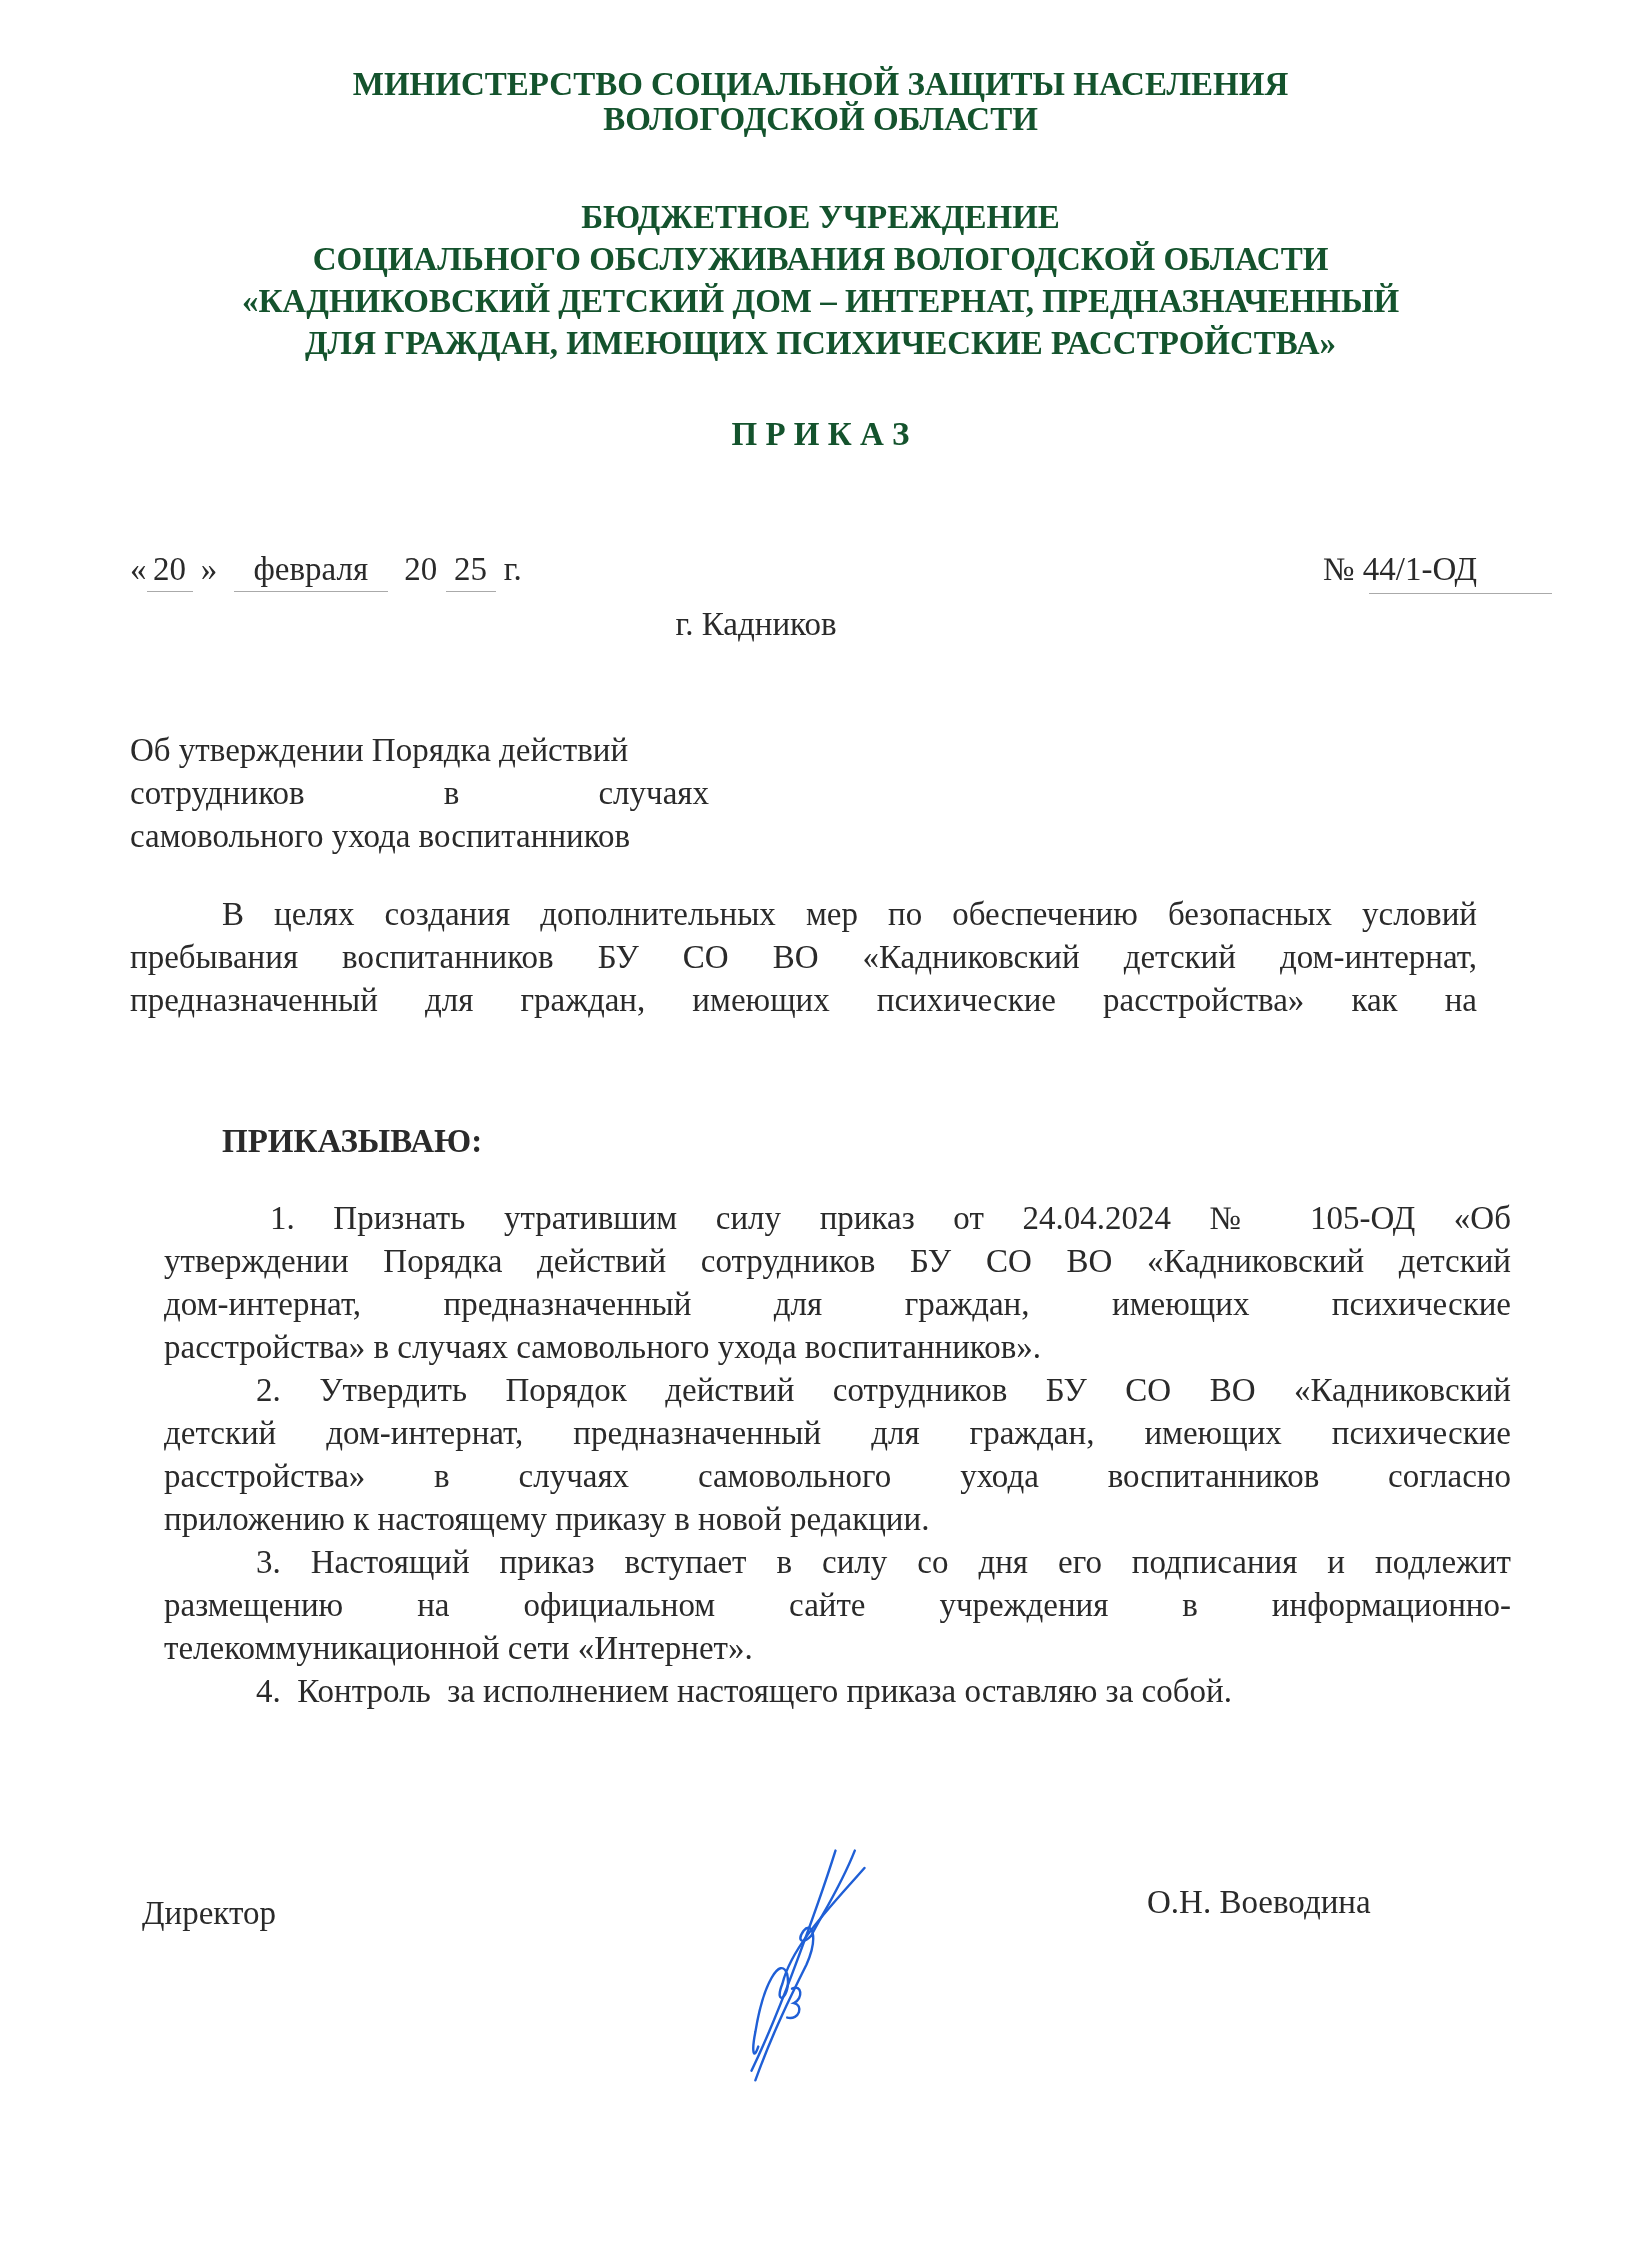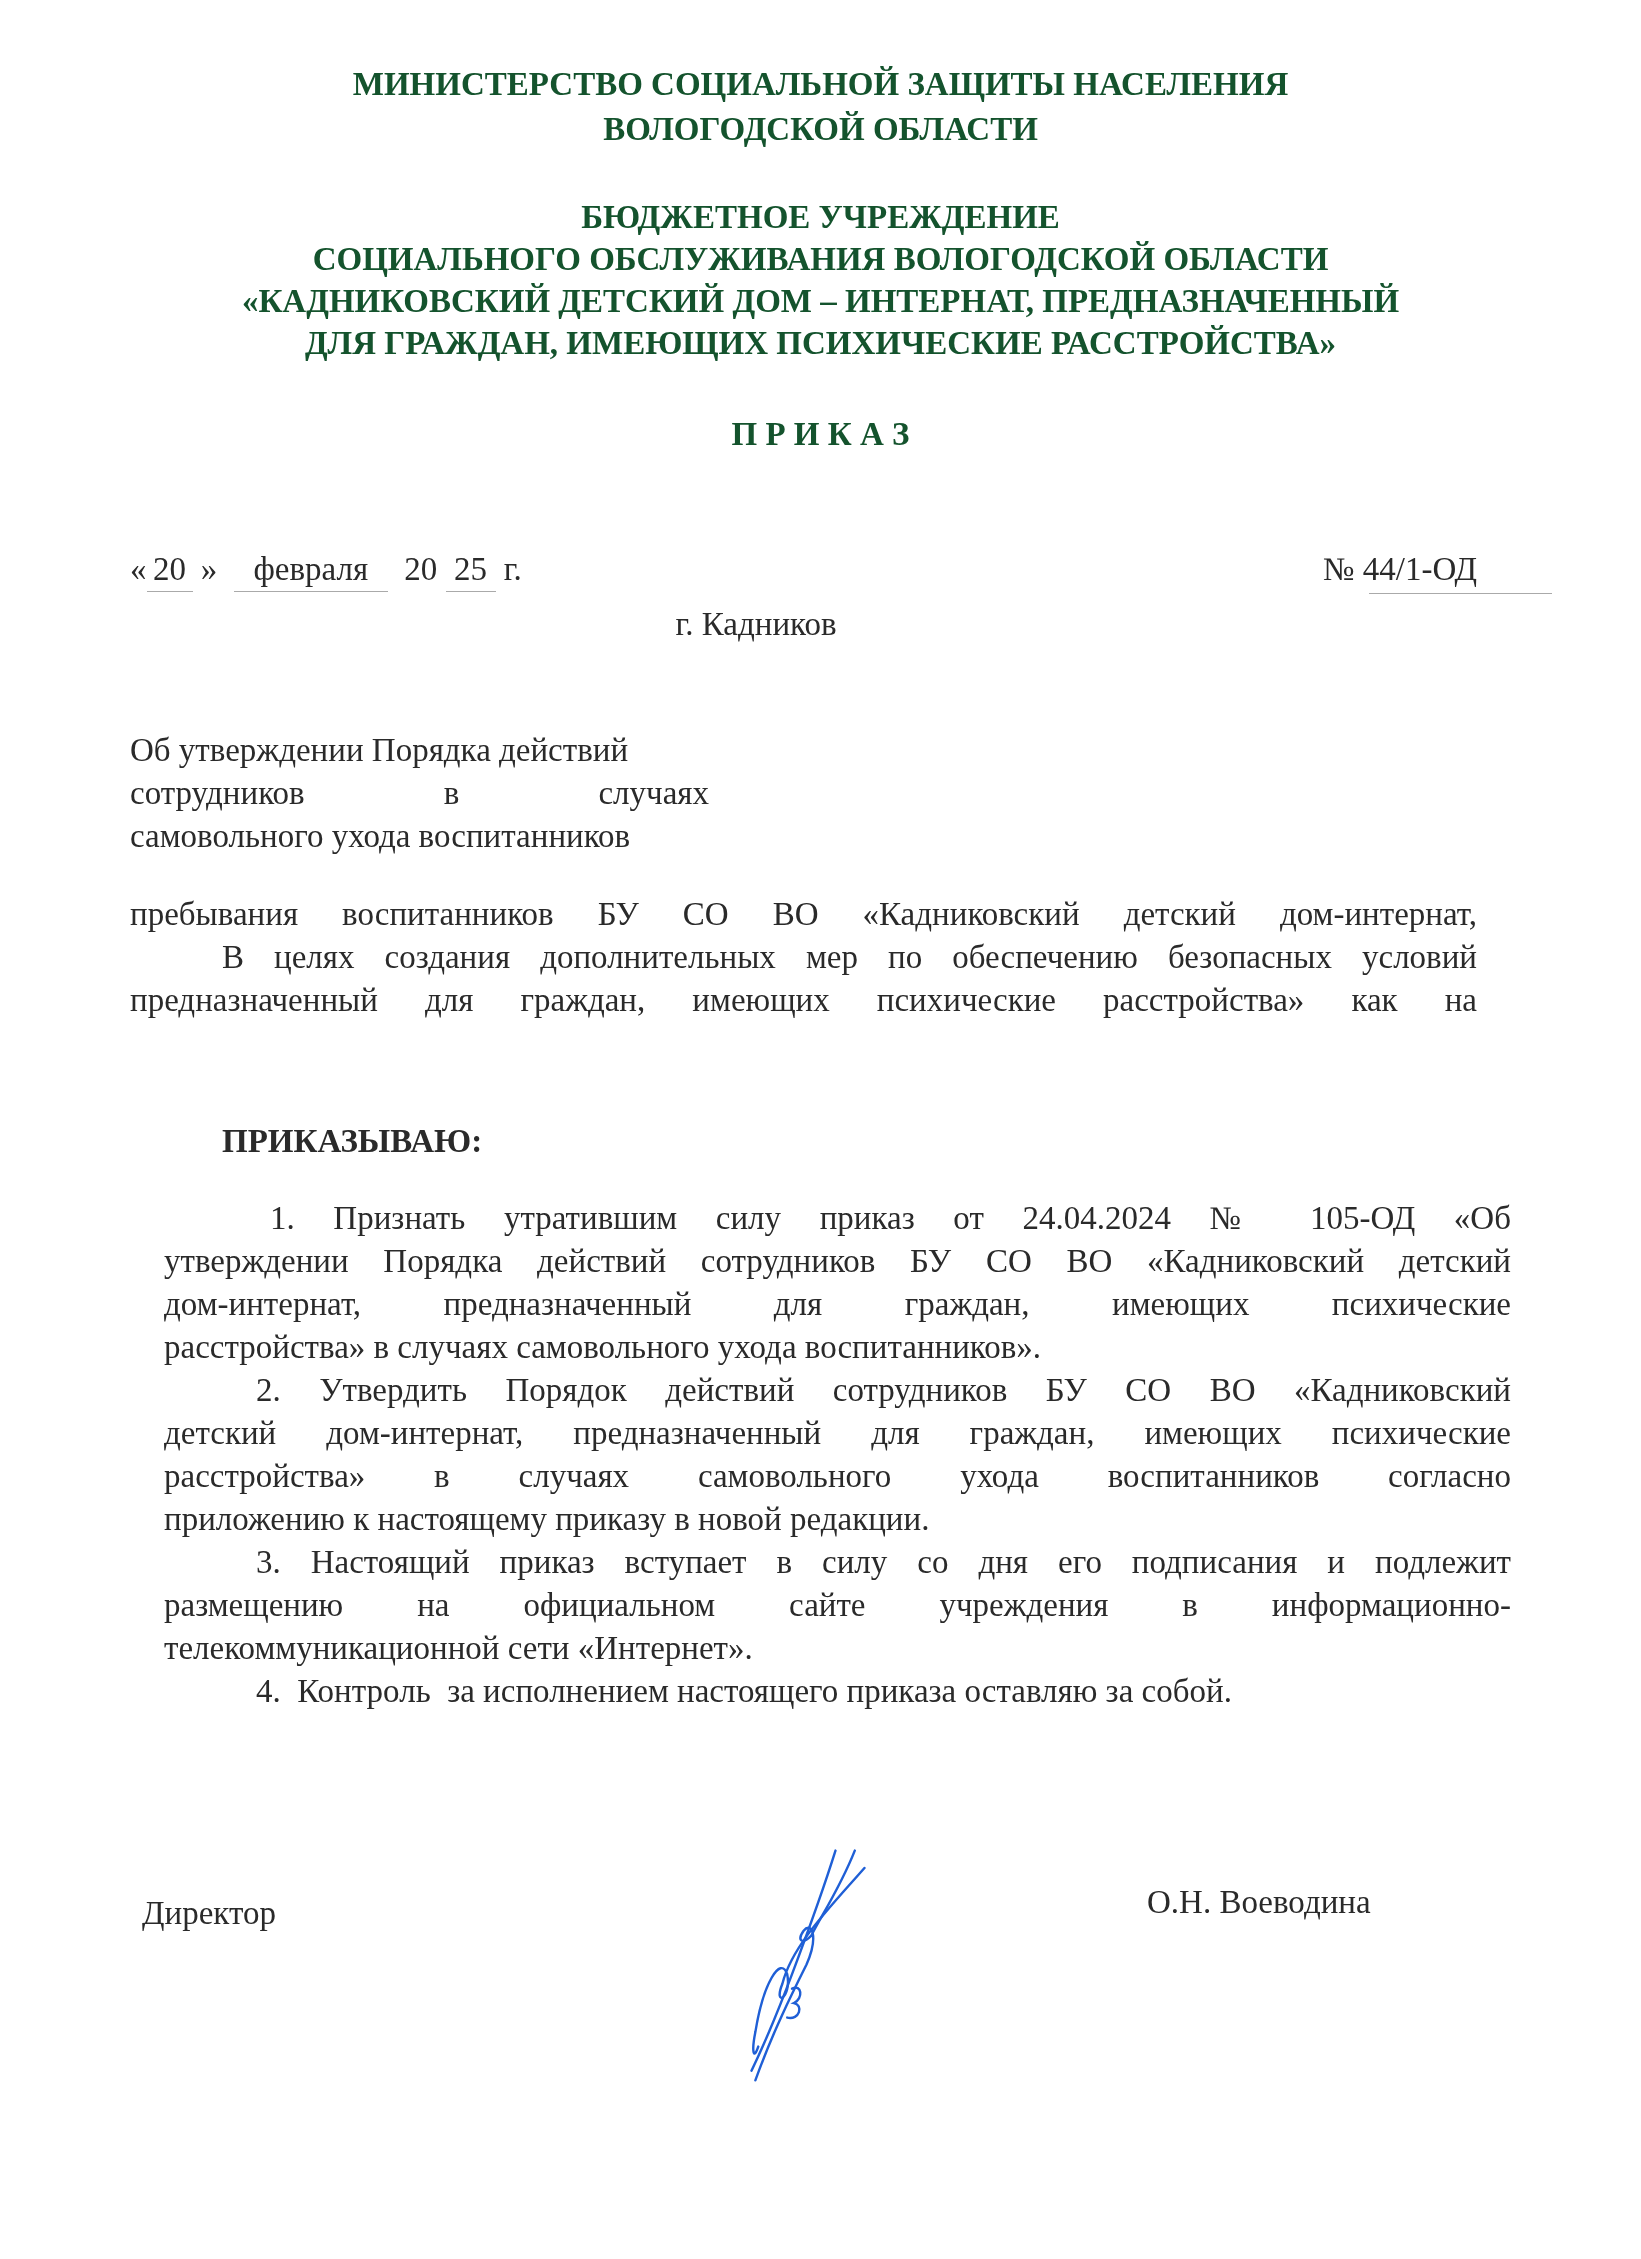--- a/index.html
+++ b/index.html
@@ -9,21 +9,21 @@
   .hdr { left:0; width:1641px; text-align:center; font-weight:bold; font-size:33px; line-height:42px; color:#14532d; }
   .ln { white-space:nowrap; }
   .txt { font-size:33px; line-height:43px; }
   .just { text-align:justify; text-align-last:justify; }
   .under { border-bottom:1px solid #aaa; display:inline-block; }
 </style>
 </head>
 <body>
 
 <div class="abs hdr ln" style="top:63px">МИНИСТЕРСТВО СОЦИАЛЬНОЙ ЗАЩИТЫ НАСЕЛЕНИЯ</div>
-<div class="abs hdr ln" style="top:108px">ВОЛОГОДСКОЙ ОБЛАСТИ</div>
+<div class="abs hdr ln" style="top:98px">ВОЛОГОДСКОЙ ОБЛАСТИ</div>
 <div class="abs hdr ln" style="top:196px">БЮДЖЕТНОЕ УЧРЕЖДЕНИЕ</div>
 <div class="abs hdr ln" style="top:238px">СОЦИАЛЬНОГО ОБСЛУЖИВАНИЯ ВОЛОГОДСКОЙ ОБЛАСТИ</div>
 <div class="abs hdr ln" style="top:280px">«КАДНИКОВСКИЙ ДЕТСКИЙ ДОМ – ИНТЕРНАТ, ПРЕДНАЗНАЧЕННЫЙ</div>
 <div class="abs hdr ln" style="top:322px">ДЛЯ ГРАЖДАН, ИМЕЮЩИХ ПСИХИЧЕСКИЕ РАССТРОЙСТВА»</div>
 <div class="abs hdr ln" style="top:413px">П Р И К А З</div>
 
 <div class="abs txt ln" style="left:130px; top:548px;">
   <span>«</span><span class="under" style="width:46px;text-align:center">20</span>
   <span>»</span>
   &nbsp;<span class="under" style="width:154px;text-align:center">февраля</span>
@@ -36,22 +36,22 @@
 <div class="abs" style="left:1369px; top:593px; width:183px; border-bottom:1px solid #aaa;"></div>
 <div class="abs txt ln" style="left:0; width:1512px; text-align:center; top:603px;">г. Кадников</div>
 
 <div class="abs txt" style="left:130px; top:729px; width:579px;">
   <div class="ln">Об утверждении Порядка действий</div>
   <div class="just">сотрудников в случаях</div>
   <div class="ln">самовольного ухода воспитанников</div>
 </div>
 
 <div class="abs txt" style="left:130px; top:893px; width:1347px;">
+  <div class="just" style="padding-left:92px">В целях создания дополнительных мер по обеспечению безопасных условий</div>
   <div class="just">пребывания воспитанников БУ СО ВО «Кадниковский детский дом-интернат,</div>
-  <div class="just" style="padding-left:92px">В целях создания дополнительных мер по обеспечению безопасных условий</div>
   <div class="just">предназначенный для граждан, имеющих психические расстройства» как на</div>
 </div>
 
 <div class="abs txt ln" style="left:222px; top:1120px; font-weight:bold;">ПРИКАЗЫВАЮ:</div>
 
 <div class="abs txt" style="left:128px; top:1197px; width:1347px;margin-left:36px;">
   <div>
     <div class="just" style="padding-left:106px">1. Признать утратившим силу приказ от 24.04.2024 № 105-ОД «Об</div>
     <div class="just">утверждении Порядка действий сотрудников БУ СО ВО «Кадниковский детский</div>
     <div class="just">дом-интернат, предназначенный для граждан, имеющих психические</div>

